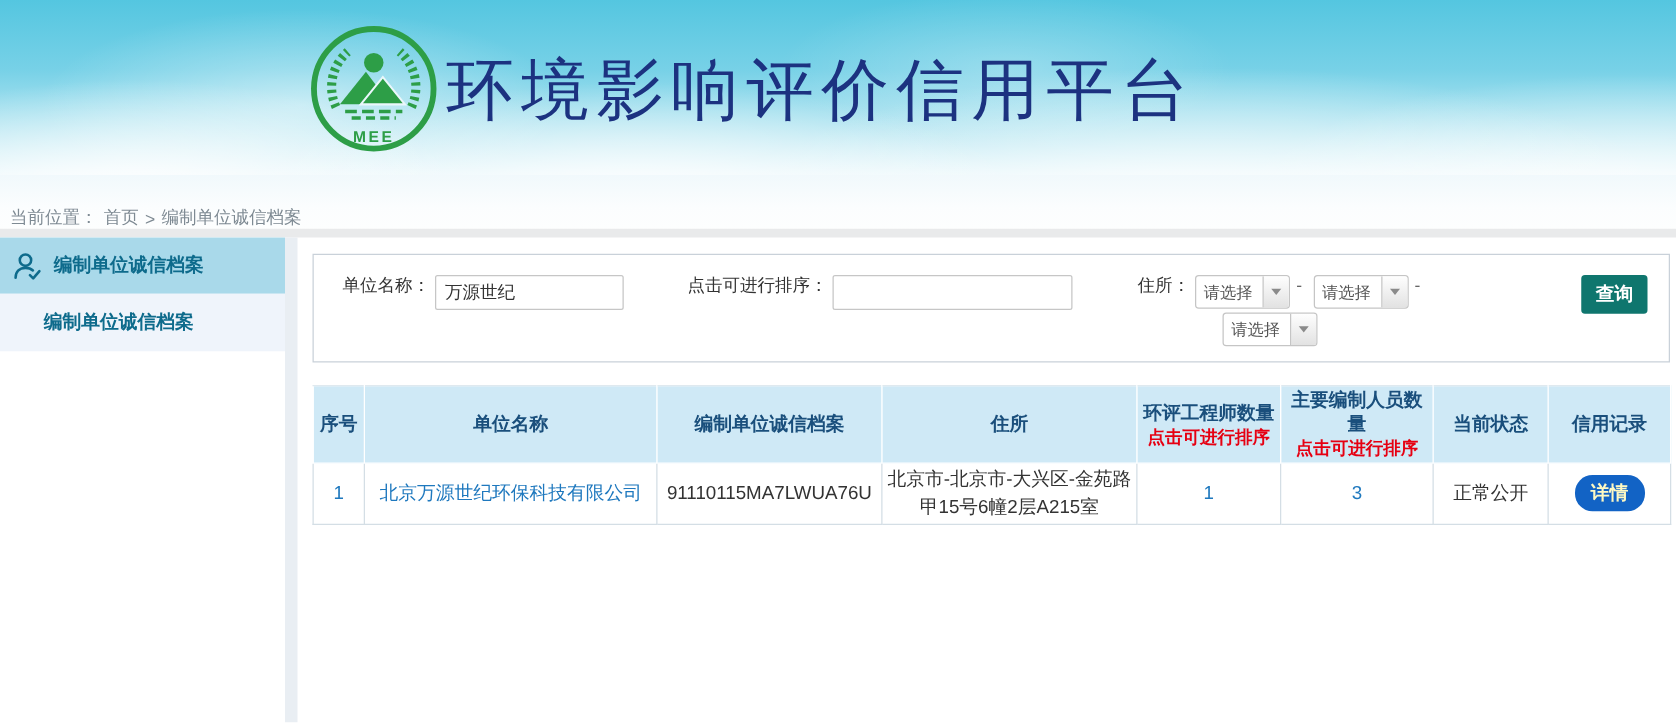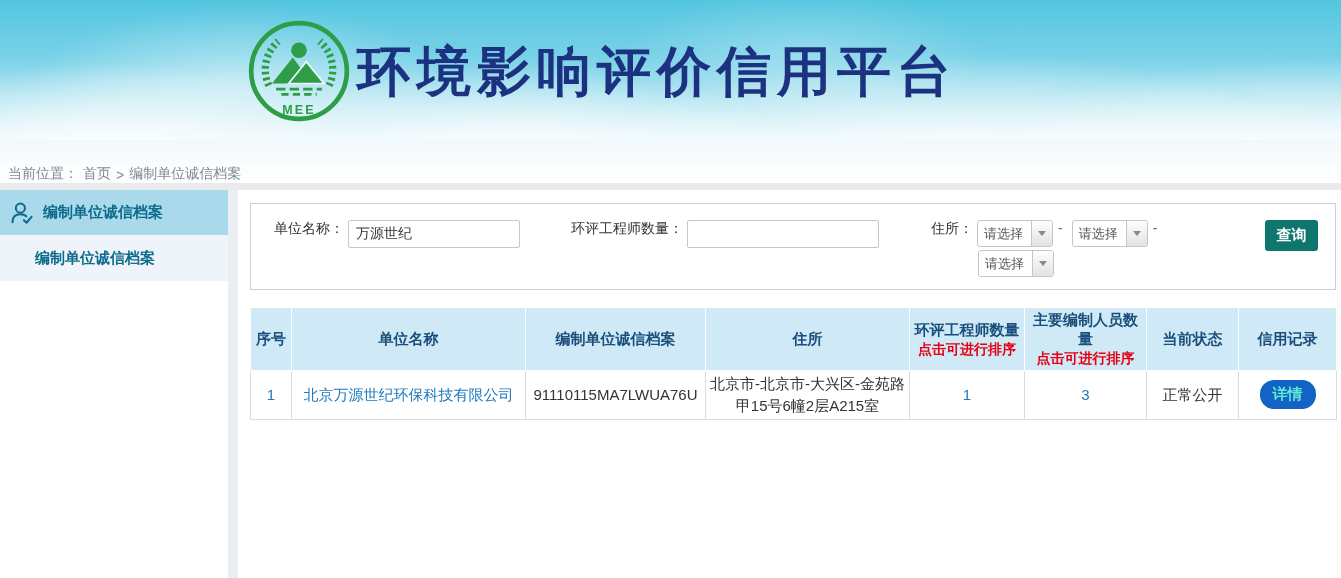--- a/index.html
+++ b/index.html
@@ -16,21 +16,21 @@
       radial-gradient(ellipse 520px 170px at 38% 120%, rgba(255,255,255,.92), rgba(255,255,255,0) 60%),
       radial-gradient(ellipse 650px 210px at 72% 128%, rgba(255,255,255,.88), rgba(255,255,255,0) 60%),
       radial-gradient(ellipse 500px 170px at 97% 118%, rgba(255,255,255,.85), rgba(255,255,255,0) 62%),
       radial-gradient(ellipse 300px 110px at 18% 60%,  rgba(255,255,255,.45), rgba(255,255,255,0) 70%),
       radial-gradient(ellipse 260px 90px  at 60% 40%,  rgba(255,255,255,.25), rgba(255,255,255,0) 70%),
       linear-gradient(180deg,#54c6e0 0%, #77d1e7 40%, #bfe9f3 78%, #e9f7fb 100%);
   }
   .logo { position:absolute; left:247px; top:19px; width:104px; height:104px; }
   .site-title {
     position:absolute; left:357px; top:36px;
-    font-size:54px; font-weight:bold; color:#1c3280; letter-spacing:6px;
+    font-size:54px; font-weight:normal; color:#1c3280; letter-spacing:6px;
     white-space:nowrap;
   }
   
   .breadcrumb-bar {
     height:43px; display:flex; align-items:flex-end; padding-left:8px;
     font-size:14px; color:#7e8a93;
     background:linear-gradient(180deg,#f1f9fc 0%, #fbfdfe 60%, #fdfefe 100%);
   }
   .breadcrumb-bar span { margin-right:5px; }
   .crumb-home { cursor:pointer; }
@@ -58,21 +58,21 @@
   }
   .sp-row { position:absolute; top:16px; left:0; display:flex; font-size:14px; color:#333; white-space:nowrap; }
   .lab-unit  { margin-left:23px; }
   .lab-code  { margin-left:51px; }
   .lab-addr  { margin-left:52px; }
   .txt-input {
     height:28px; border:1px solid #c6c6c6; border-radius:2px;
     padding:0 7px; font-size:14px; color:#333; margin-left:4px;
     font-family:"Liberation Sans","DejaVu Sans",sans-serif;
   }
-  .w-unit { width:172px; } .w-code { width:192px; }
+  .w-unit { width:151px; } .w-code { width:192px; }
   .combo {
     display:inline-flex; height:27px; border:1px solid #c5c5c5; border-radius:3px;
     overflow:hidden; background:#fff; margin-left:4px; cursor:pointer;
   }
   .combo-text { width:53px; padding-left:6px; font-size:13px; color:#555; line-height:25px; }
   .combo-arrow {
     width:21px; background:linear-gradient(#fefefe,#e2e2e2);
     border-left:1px solid #c5c5c5; display:flex; align-items:center; justify-content:center;
   }
   .combo-arrow i {
@@ -96,21 +96,21 @@
   }
   .result-table th.sortable { cursor:pointer; }
   .result-table td {
     background:#fff; border:1px solid #d4dee5; height:46px;
     font-size:15px; color:#333; text-align:center; vertical-align:middle;
     padding:2px 4px; line-height:1.45;
   }
   .sort-hint { display:block; color:#e60012; font-size:14px; font-weight:bold; margin-top:1px; }
   .cell-link { color:#1e78be; cursor:pointer; text-decoration:none; }
   .detail-btn {
-    display:inline-block; background:#1263c5; color:#5eead4; font-size:15px; font-weight:bold;
+    display:inline-block; background:#1263c5; color:#fef9c3; font-size:15px; font-weight:bold;
     border:none; border-radius:14px; padding:5px 13px; cursor:pointer;
     font-family:"Liberation Sans","DejaVu Sans",sans-serif;
   }
 </style>
 </head>
 <body>
 
 <div class="site-header">
   <svg class="logo" viewBox="0 0 100 100">
     <circle cx="50" cy="50" r="46" fill="none" stroke="#2d9e47" stroke-width="4.5"></circle>
@@ -152,21 +152,21 @@
     </div>
   </div>
   <div class="vstrip"></div>
 
   <div class="main">
 
     <div class="search-panel">
       <div class="sp-row">
         <span class="lab-unit">单位名称：</span>
         <input class="txt-input w-unit" type="text" value="万源世纪" style="">
-        <span class="lab-code">环评工程师数量：</span>
+        <span class="lab-code">点击可进行排序：</span>
         <input class="txt-input w-code" type="text" value="" style="">
         <span class="lab-addr">住所：</span>
         <span class="combo">
           <span class="combo-text">请选择</span>
           <span class="combo-arrow">
               <i></i>
             </span>
         </span>
         <span class="dash">-</span>
         <span class="combo">

